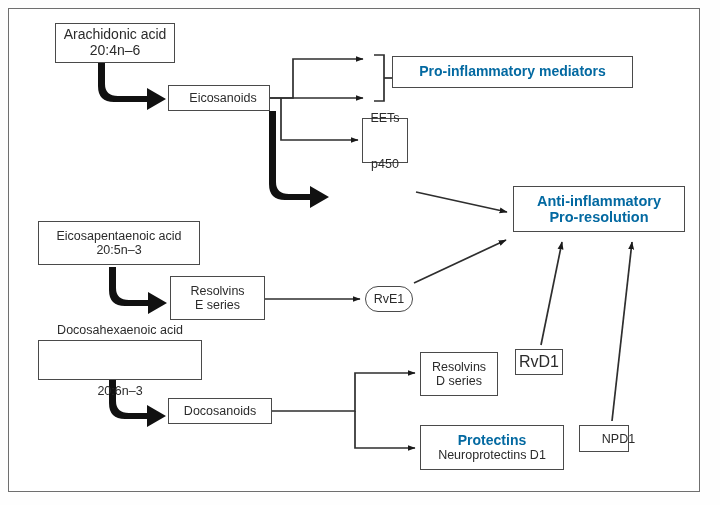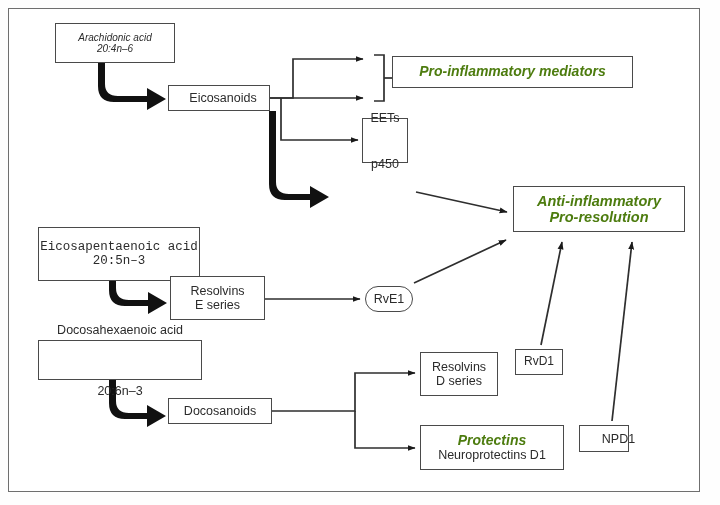--- a/index.html
+++ b/index.html
@@ -3,21 +3,21 @@
 <meta charset="utf-8">
 <style>
   html,body{margin:0;padding:0;background:#ffffff;}
   body{width:720px;height:505px;font-family:"Liberation Sans",sans-serif;}
   #canvas{position:relative;width:720px;height:505px;overflow:hidden;background:#fefefe;}
   #frame{position:absolute;left:8px;top:8px;width:692px;height:484px;border:1.5px solid #6f6f6f;background:#ffffff;box-sizing:border-box;}
   .node{position:absolute;box-sizing:border-box;border:1.5px solid #4a4a4a;background:#ffffff;
         display:flex;flex-direction:column;align-items:center;justify-content:center;
         color:#2b2b2b;line-height:1.12;text-align:center;z-index:5;}
   .node .ln{display:block;white-space:nowrap;}
-  .bold{font-weight:bold;color:#4d7c0f;font-style:italic;}
+  .bold{font-weight:bold;color:#0369a1;}
   svg.wires{position:absolute;left:0;top:0;width:720px;height:505px;z-index:2;pointer-events:none;}
 </style>
 </head>
 <body>
 
 <div id="canvas">
   <div id="frame"></div>
 
   <svg class="wires" viewBox="0 0 720 505" xmlns="http://www.w3.org/2000/svg">
     <defs>
@@ -56,21 +56,21 @@
                Q98,102 98,86 L98,63 Z"></path>
       <path d="M276,111 L276,182 Q276,194 289,194 L310,194 L310,186 L329,197 L310,208 L310,200 L285,200
                Q269,200 269,184 L269,111 Z"></path>
       <path d="M116,267 L116,288 Q116,300 129,300 L148,300 L148,292 L167,303 L148,314 L148,306 L125,306
                Q109,306 109,290 L109,267 Z"></path>
       <path d="M116,380 L116,401 Q116,413 129,413 L147,413 L147,405 L166,416 L147,427 L147,419 L125,419
                Q109,419 109,403 L109,380 Z"></path>
     </g>
   </svg>
 
-  <div class="node" style="left:55px;top:23px;width:120px;height:40px;font-size:10px;font-style:italic;">
+  <div class="node" style="left:55px;top:23px;width:120px;height:40px;font-size:14px;">
     <span class="ln">Arachidonic acid</span>
     <span class="ln">20:4n–6</span>
   </div>
 
   <div class="node" style="left:168px;top:85px;width:102px;height:26px;font-size:12.5px;padding-left:8px;">
     <span class="ln">Eicosanoids</span>
   </div>
 
   <div class="node" style="left:392px;top:56px;width:241px;height:32px;font-size:14px;">
     <span class="ln bold">Pro-inflammatory mediators</span>
@@ -80,21 +80,21 @@
     <span class="ln">EETs</span>
     <span class="ln">p450</span>
   </div>
 
 
   <div class="node" style="left:513px;top:186px;width:172px;height:46px;font-size:14.5px;">
     <span class="ln bold">Anti-inflammatory</span>
     <span class="ln bold">Pro-resolution</span>
   </div>
 
-  <div class="node" style="left:38px;top:227px;width:162px;height:54px;font-size:12.5px;font-family:Liberation Mono, monospace;">
+  <div class="node" style="left:38px;top:221px;width:162px;height:44px;font-size:12.5px;">
     <span class="ln">Eicosapentaenoic acid</span>
     <span class="ln">20:5n–3</span>
   </div>
 
   <div class="node" style="left:170px;top:276px;width:95px;height:44px;font-size:12.5px;">
     <span class="ln">Resolvins</span>
     <span class="ln">E series</span>
   </div>
 
   <div class="node" style="left:365px;top:286px;width:48px;height:26px;font-size:12.5px;border-radius:13px;">
@@ -108,21 +108,21 @@
 
   <div class="node" style="left:168px;top:398px;width:104px;height:26px;font-size:12.5px;">
     <span class="ln">Docosanoids</span>
   </div>
 
   <div class="node" style="left:420px;top:352px;width:78px;height:44px;font-size:12.5px;">
     <span class="ln">Resolvins</span>
     <span class="ln">D series</span>
   </div>
 
-  <div class="node" style="left:515px;top:349px;width:48px;height:26px;font-size:12px;">
+  <div class="node" style="left:515px;top:349px;width:48px;height:26px;font-size:16px;">
     <span class="ln">RvD1</span>
   </div>
 
   <div class="node" style="left:420px;top:425px;width:144px;height:45px;font-size:12.5px;">
     <span class="ln bold" style="font-size:14px;">Protectins</span>
     <span class="ln">Neuroprotectins D1</span>
   </div>
 
   <div class="node" style="left:579px;top:425px;width:50px;height:27px;font-size:12.5px;padding-left:29px;">
     <span class="ln">NPD1</span>

